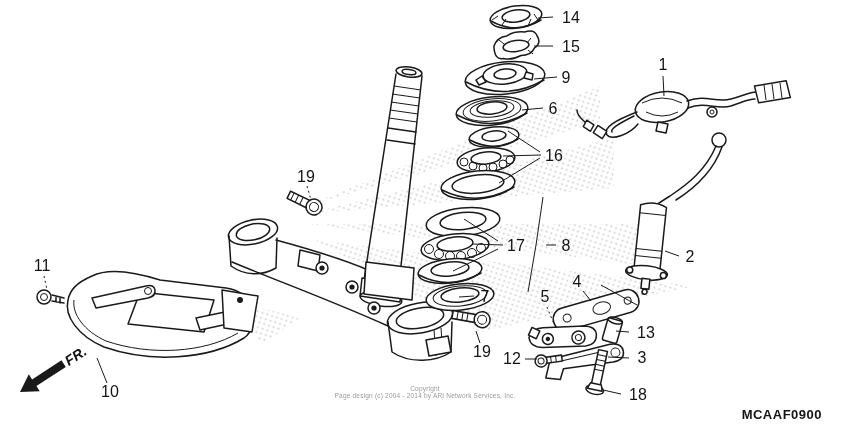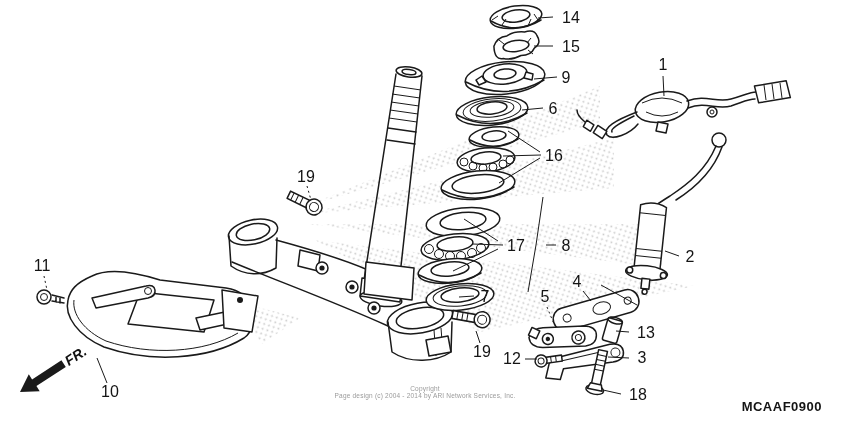--- a/index.html
+++ b/index.html
@@ -2,21 +2,21 @@
 <html><head>
 <meta charset="utf-8">
 <style>
   html,body{margin:0;padding:0;background:#fff;}
   .stage{position:relative;width:850px;height:424px;background:#ffffff;overflow:hidden;
          font-family:"Liberation Sans", sans-serif;}
   svg{position:absolute;left:0;top:0;}
   .part-number{font-family:"Liberation Sans", sans-serif;font-size:16px;fill:#141414;}
   .footer-copyright{position:absolute;left:0;top:385px;width:850px;text-align:center;
       color:#9a9a9a;font-size:6.5px;line-height:7px;letter-spacing:.2px;}
-  .diagram-code{position:absolute;right:28px;bottom:10px;color:#141414;
+  .diagram-code{position:absolute;right:28px;bottom:2px;color:#141414;
       font-size:13px;font-weight:700;letter-spacing:.5px;}
   .ln{stroke:#1a1a1a;stroke-width:1.5;fill:none;stroke-linecap:round;stroke-linejoin:round;}
   .lnf{stroke:#1a1a1a;stroke-width:1.5;fill:#ffffff;stroke-linejoin:round;}
   .thin{stroke:#1a1a1a;stroke-width:1;fill:none;}
   .dark{fill:#1a1a1a;stroke:none;}
 </style>
 </head>
 <body>
 
 <div class="stage">

